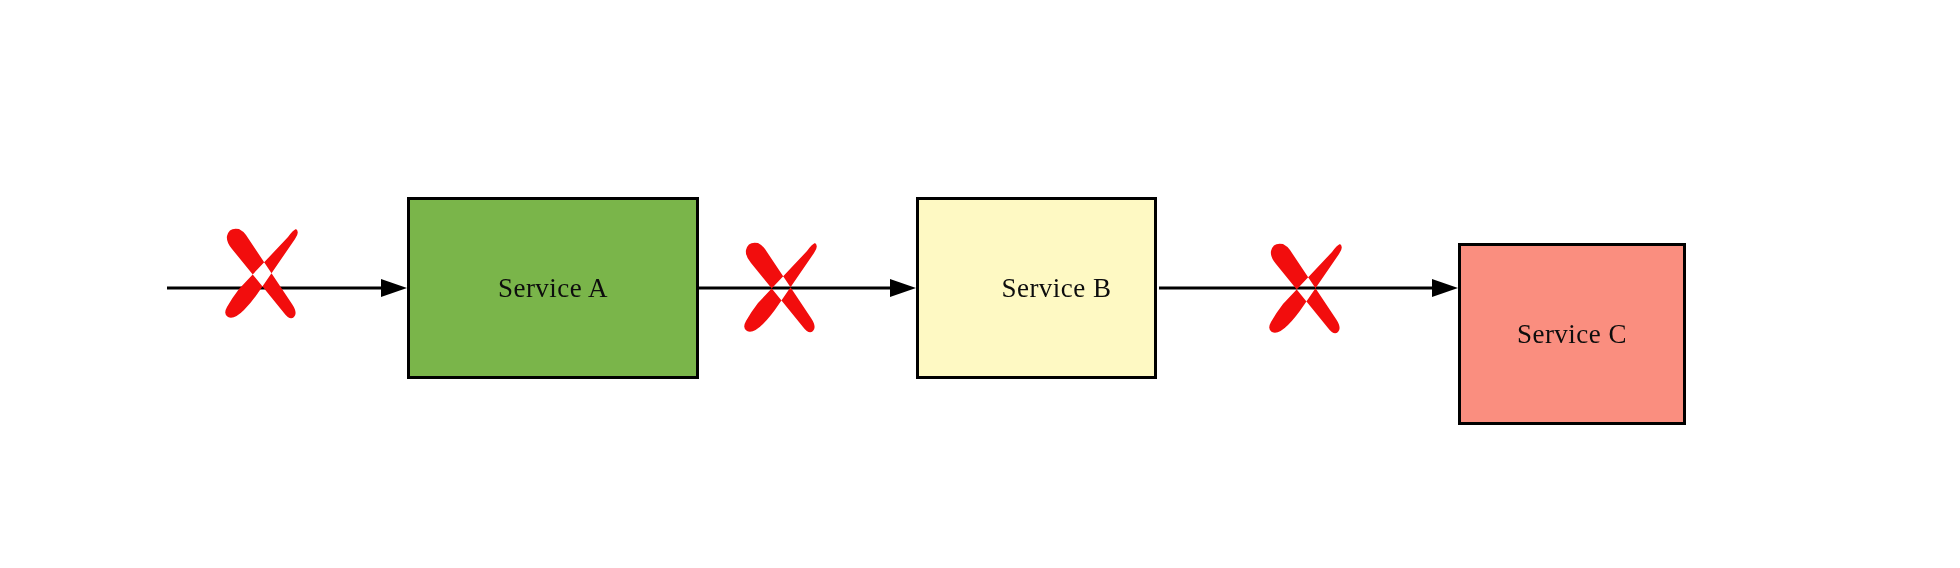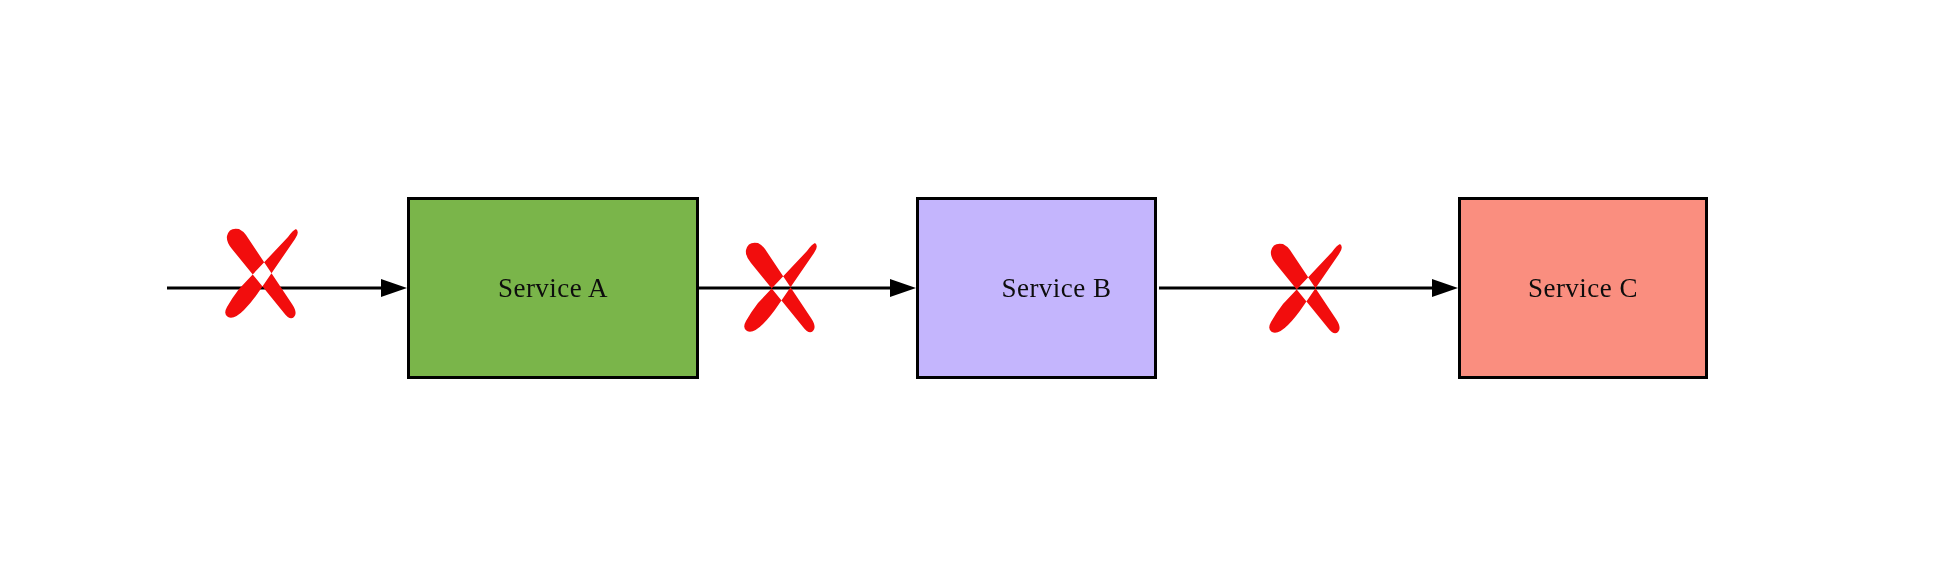--- a/index.html
+++ b/index.html
@@ -31,21 +31,21 @@
     top: 197px;
     height: 182px;
     box-sizing: border-box;
     border: 3px solid #000000;
     display: flex;
     align-items: center;
     justify-content: center;
   }
   .node-a { left: 407px;  width: 292px; }
   .node-b { left: 916px;  width: 241px; }
-  .node-c { left: 1458px; width: 250px; }
+  .node-c { left: 1458px; width: 228px; margin-top: 46px; }
   .node-label {
     font-size: 27px;
     color: #0d0d0d;
     letter-spacing: 0.5px;
     white-space: nowrap;
   }
 </style>
 </head>
 <body>
 
@@ -66,21 +66,21 @@
 
     <use href="#xmark" x="224" y="228" fill="#f20d0d"></use>
     <use href="#xmark" x="743" y="242" fill="#f20d0d"></use>
     <use href="#xmark" x="1268" y="243" fill="#f20d0d"></use>
   </svg>
 
   <div class="node node-a" style="background-color: rgb(122, 181, 74);">
     <span class="node-label">Service A</span>
   </div>
 
-  <div class="node node-b" style="background-color: #c4b5fd; padding-left: 40px;">
+  <div class="node node-b" style="background-color: #fef9c3; padding-left: 40px;">
     <span class="node-label">Service B</span>
   </div>
 
   <div class="node node-c" style="background-color: rgb(250, 142, 127);">
     <span class="node-label">Service C</span>
   </div>
 
 </div>
 
 </body></html>

